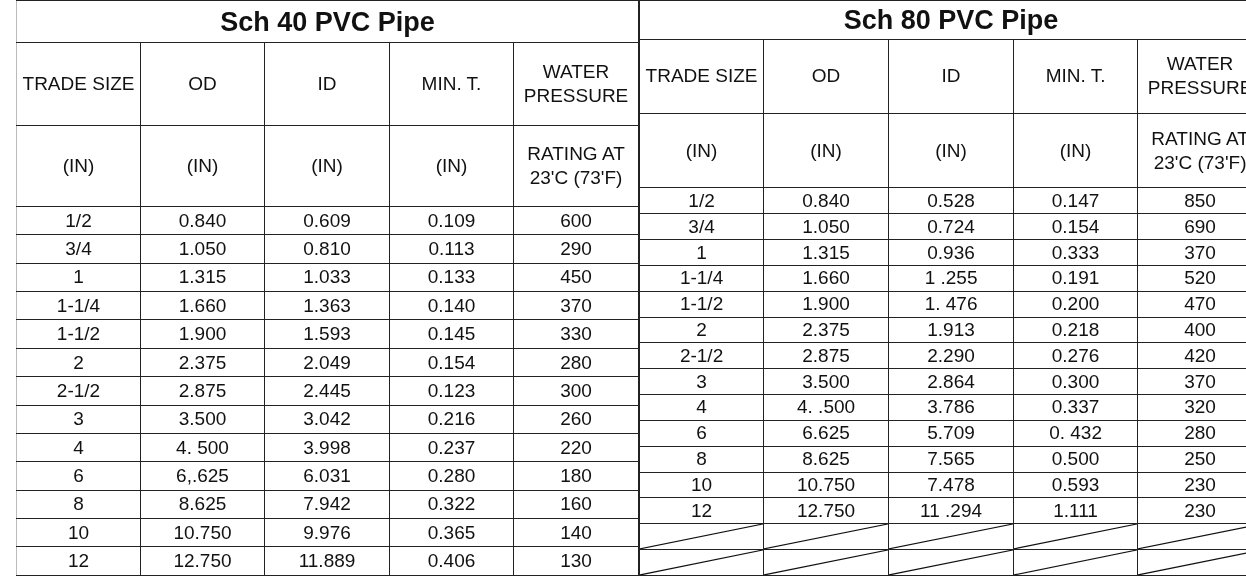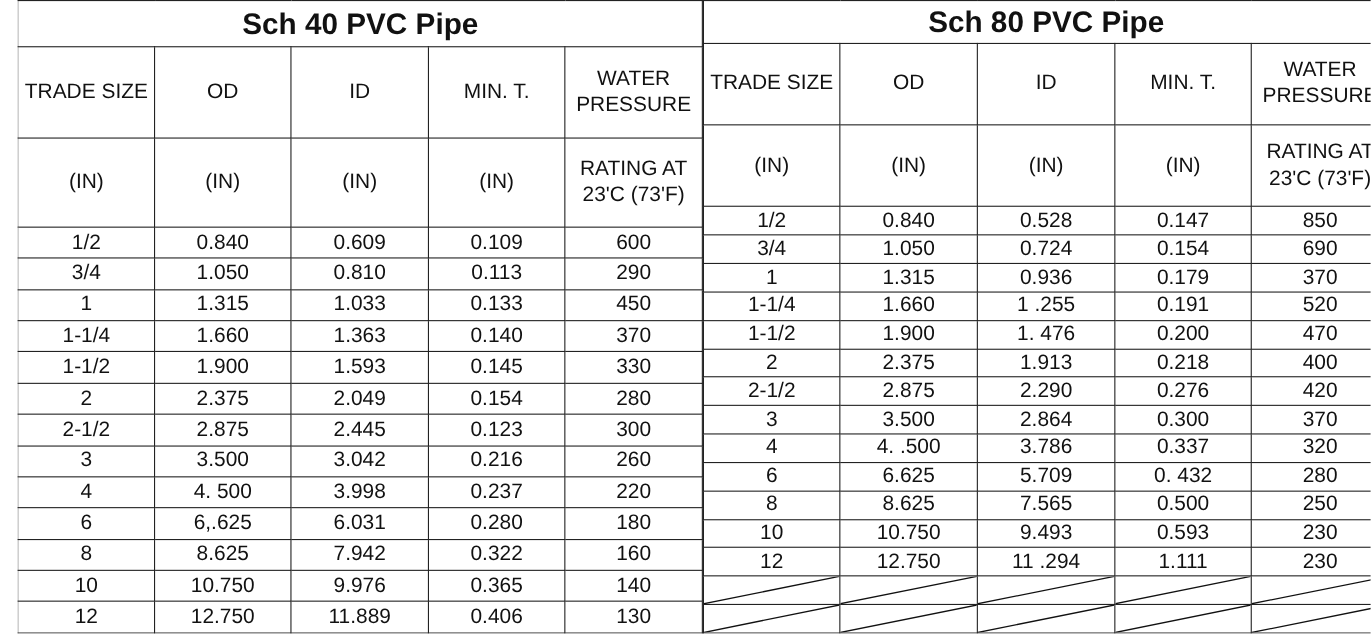--- a/index.html
+++ b/index.html
@@ -182,21 +182,21 @@
           <td>3/4</td>
           <td>1.050</td>
           <td>0.724</td>
           <td>0.154</td>
           <td>690</td>
         </tr>
         <tr class="row">
           <td>1</td>
           <td>1.315</td>
           <td>0.936</td>
-          <td>0.179</td>
+          <td>0.333</td>
           <td>370</td>
         </tr>
         <tr class="row">
           <td>1-1/4</td>
           <td>1.660</td>
           <td>1 .255</td>
           <td>0.191</td>
           <td>520</td>
         </tr>
         <tr class="row">
@@ -244,21 +244,21 @@
         <tr class="row">
           <td>8</td>
           <td>8.625</td>
           <td>7.565</td>
           <td>0.500</td>
           <td>250</td>
         </tr>
         <tr class="row">
           <td>10</td>
           <td>10.750</td>
-          <td>9.493</td>
+          <td>7.478</td>
           <td>0.593</td>
           <td>230</td>
         </tr>
         <tr class="row">
           <td>12</td>
           <td>12.750</td>
           <td>11 .294</td>
           <td>1.111</td>
           <td>230</td>
         </tr>

